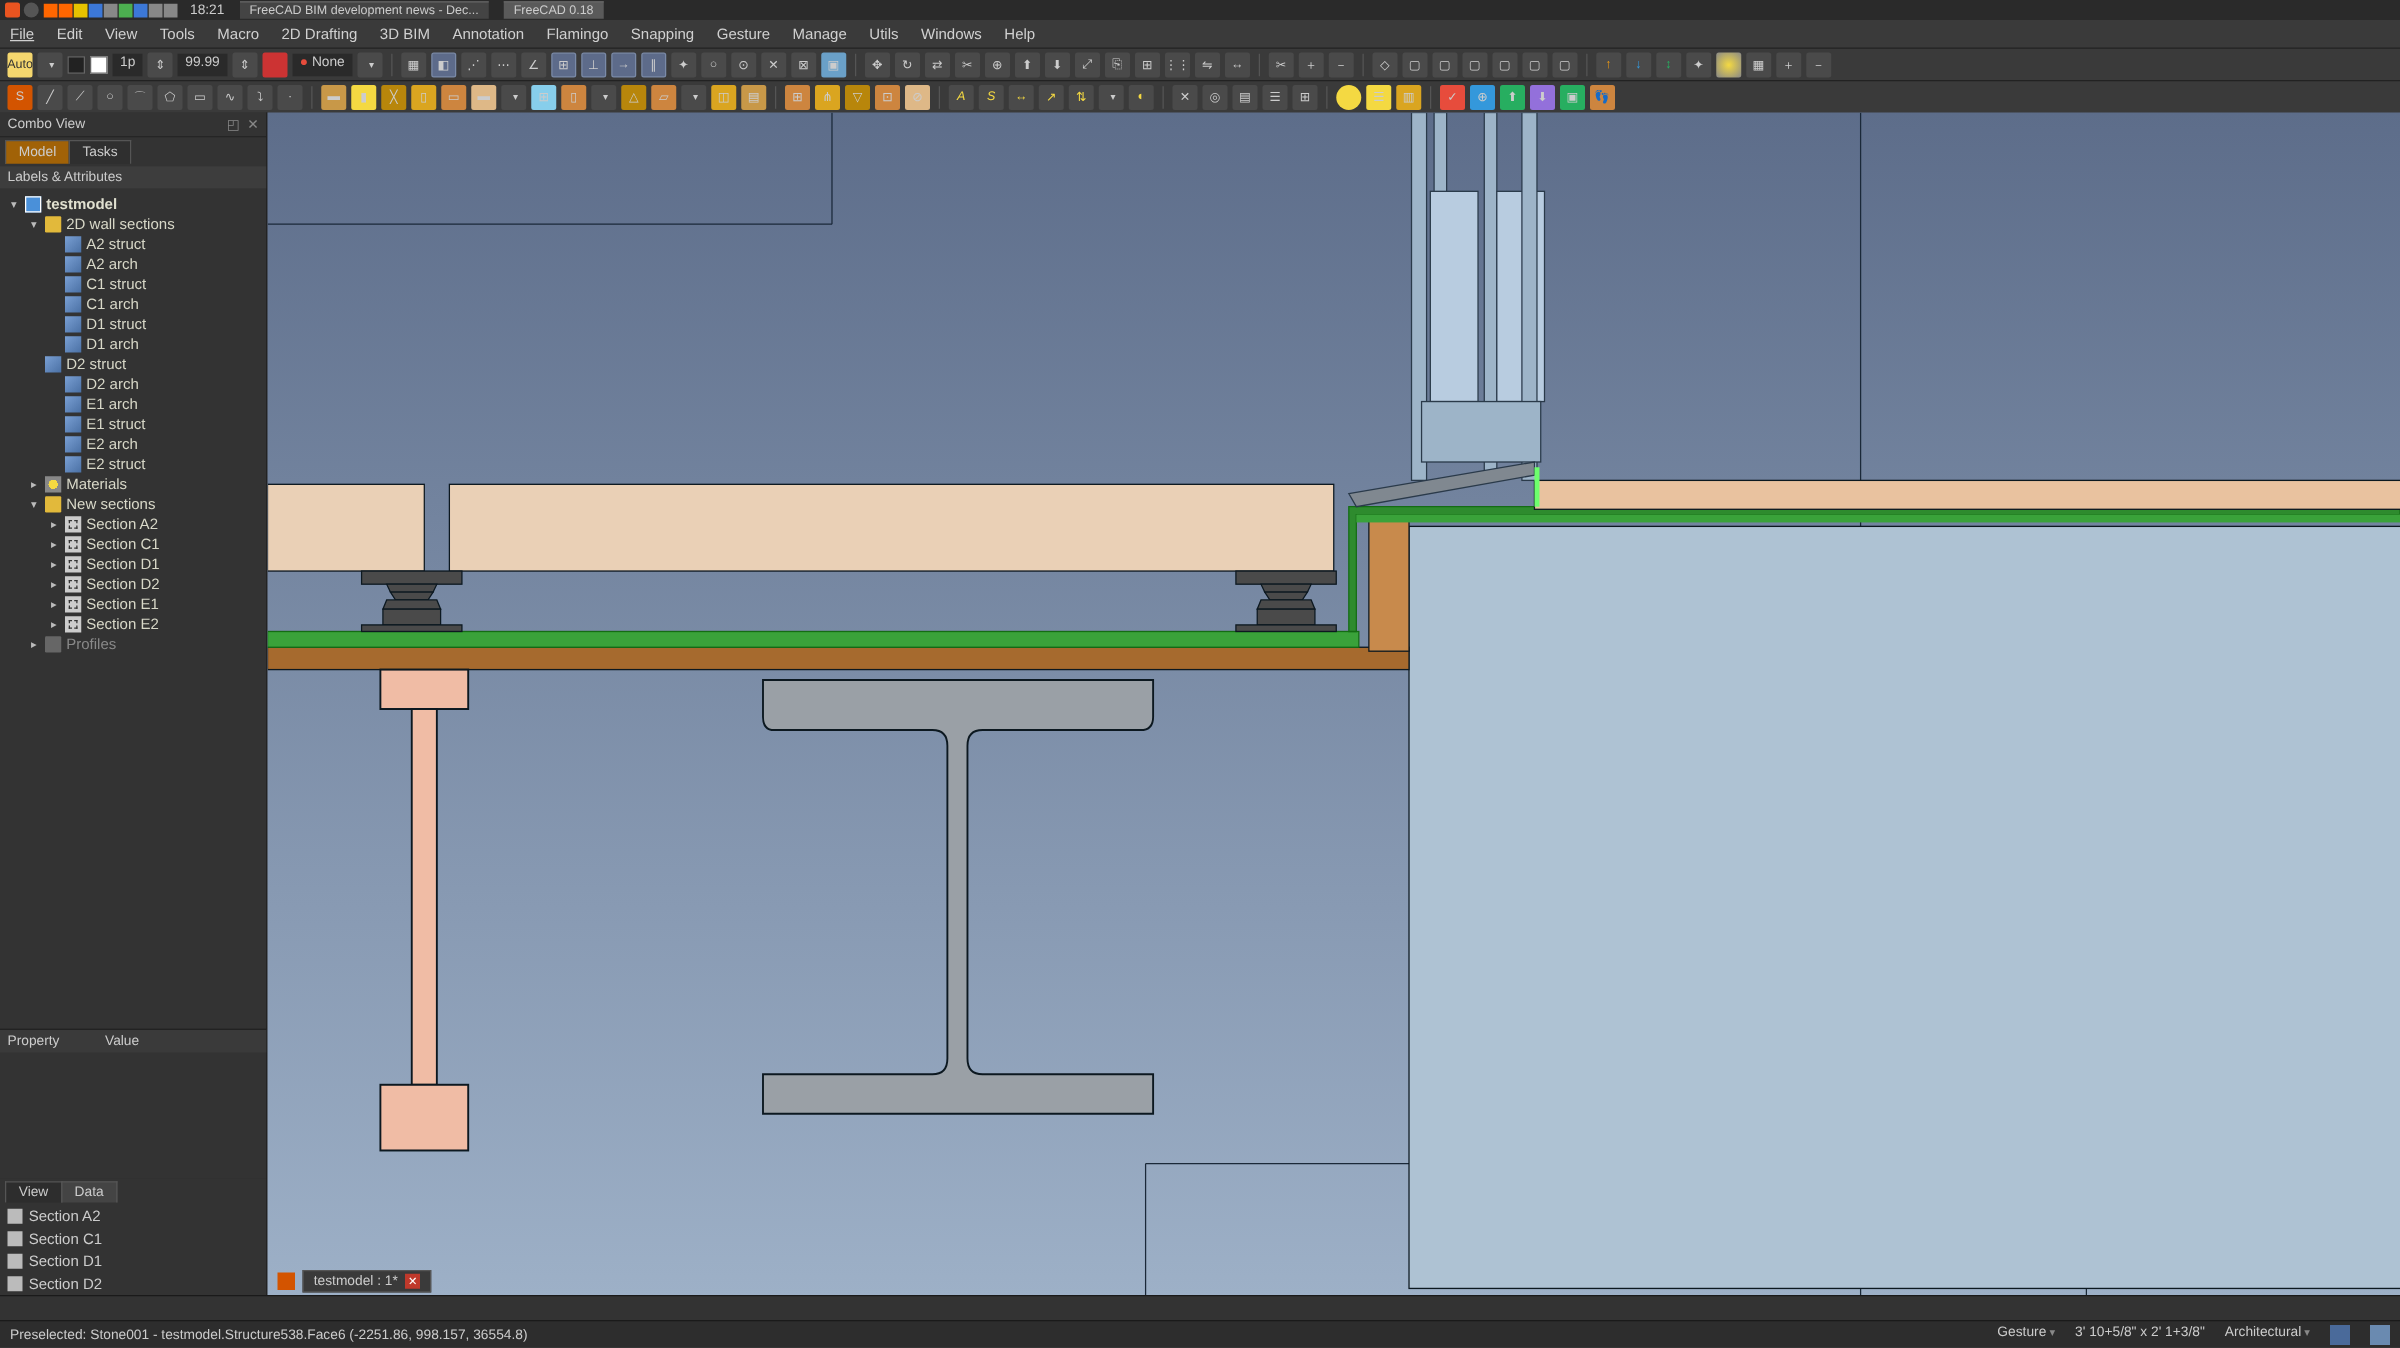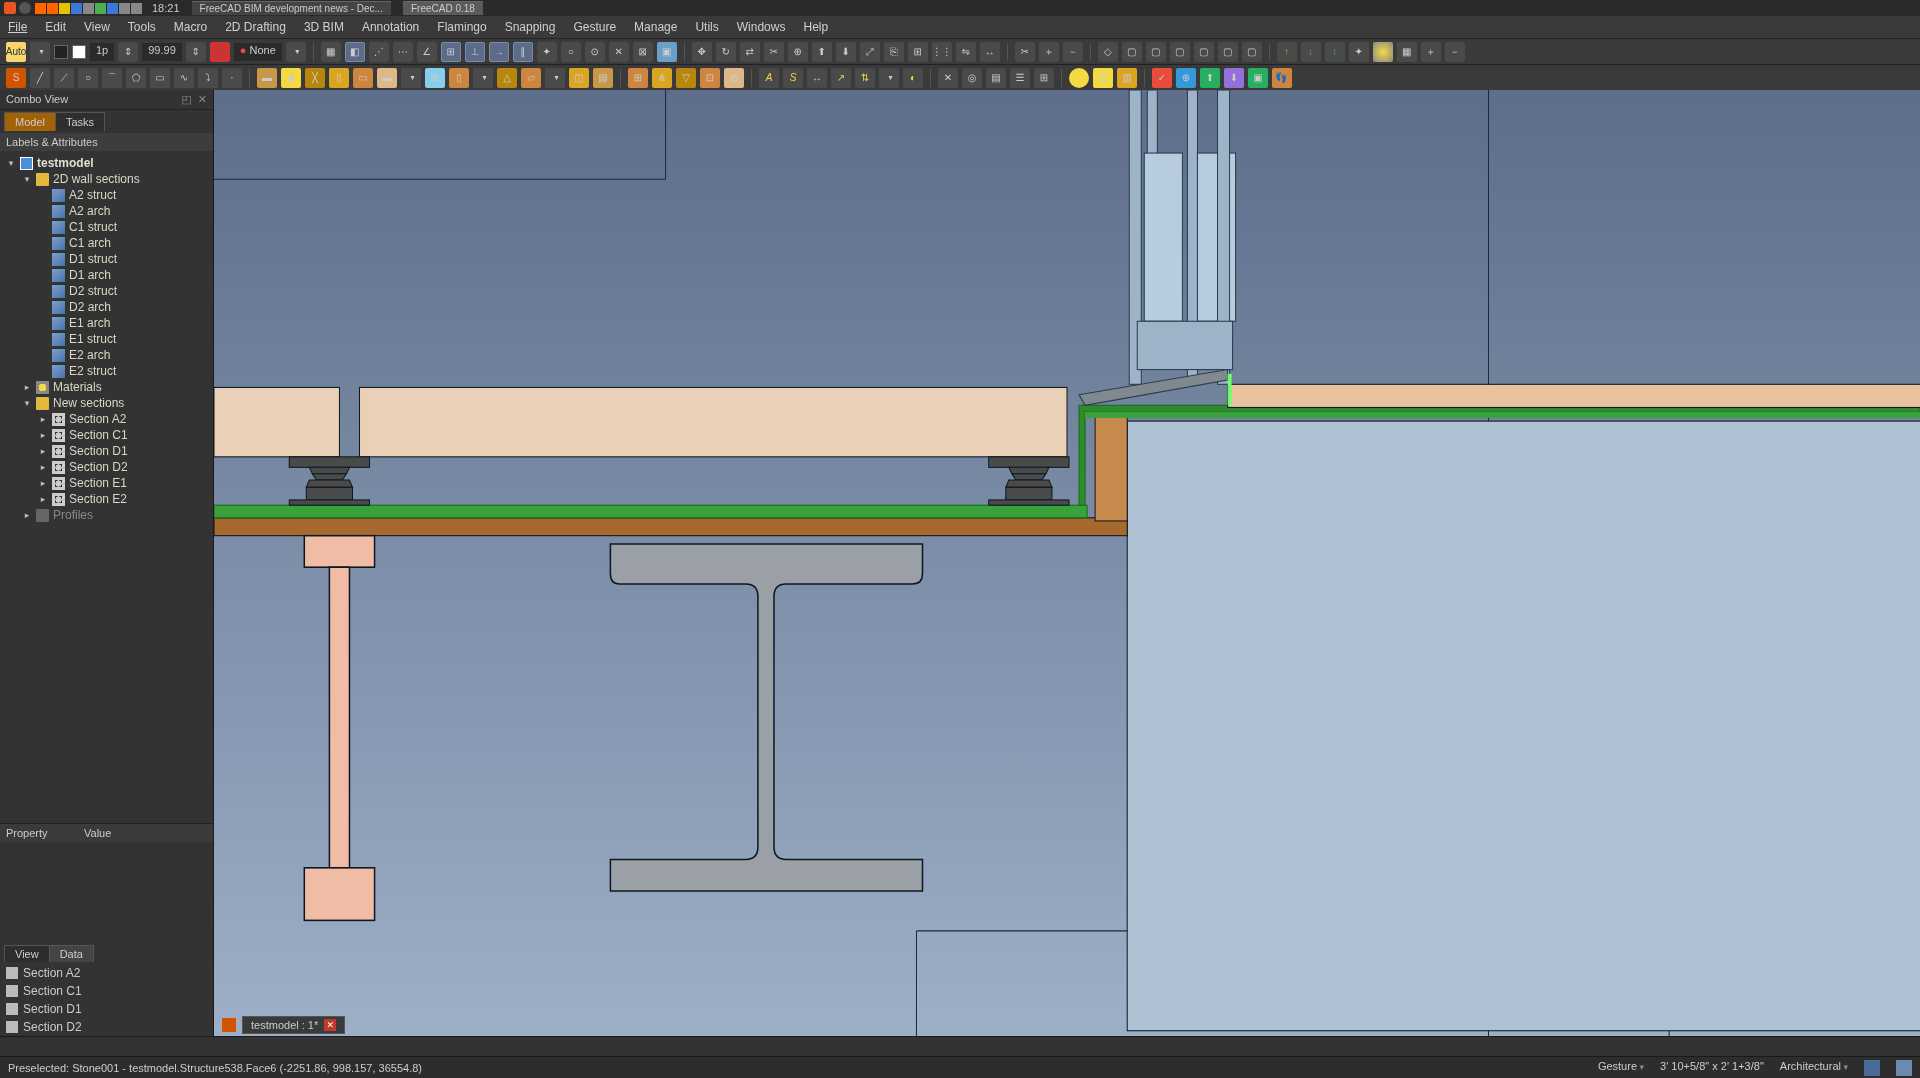--- a/index.html
+++ b/index.html
@@ -306,21 +306,21 @@
           <span class="lbl">C1 arch</span>
         </div>
       <div class="node" style="padding-left:52px">
           <span class="ic cube"></span>
           <span class="lbl">D1 struct</span>
         </div>
       <div class="node" style="padding-left:52px">
           <span class="ic cube"></span>
           <span class="lbl">D1 arch</span>
         </div>
-      <div class="node" style="padding-left:52px">
+      <div class="node" style="padding-left:36px">
           <span class="ic cube"></span>
           <span class="lbl">D2 struct</span>
         </div>
       <div class="node" style="padding-left:52px">
           <span class="ic cube"></span>
           <span class="lbl">D2 arch</span>
         </div>
       <div class="node" style="padding-left:52px">
           <span class="ic cube"></span>
           <span class="lbl">E1 arch</span>

